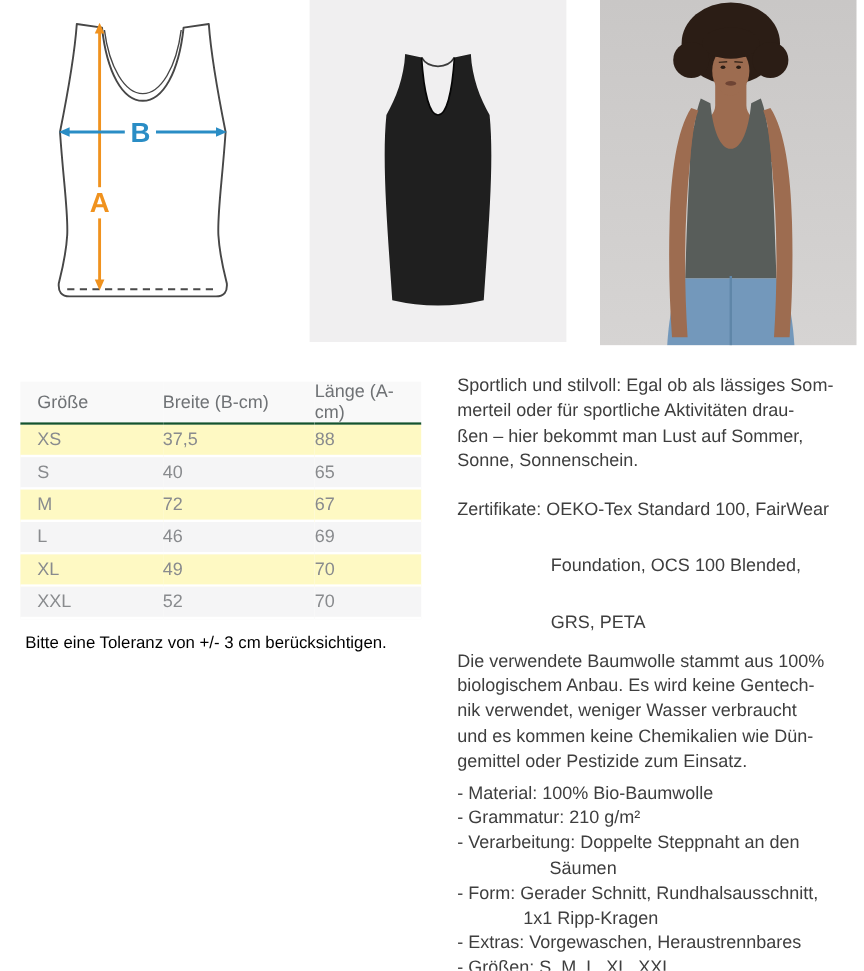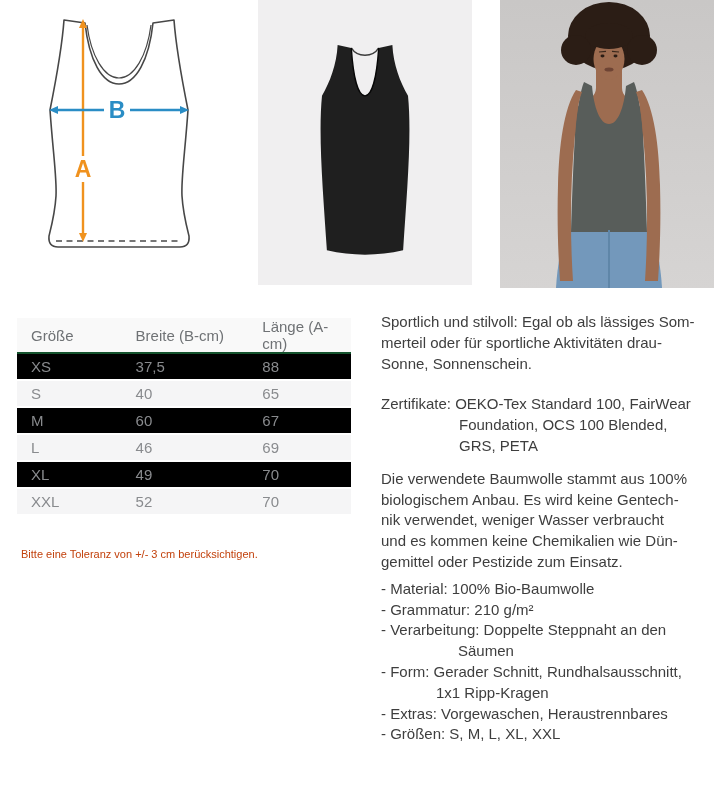--- a/index.html
+++ b/index.html
@@ -17,40 +17,40 @@
   
   .chart-wrap{position:absolute;left:17px;top:318px;width:334px;}
   table.size-chart{border-collapse:separate;border-spacing:0;width:334px;font-size:15px;}
   table.size-chart th{
     background:#f9f9f9;color:#6f7275;font-weight:400;text-align:left;
     height:27px;padding:0;border-bottom:2px solid #14532d;
   }
   table.size-chart td{
     color:#898b8e;height:25px;padding:0;border-bottom:2px solid #ffffff;
   }
-  table.size-chart tr.stripe-dark td{background:#000000;}
+  table.size-chart tr.stripe-dark td{background:#fef9c3;}
   table.size-chart tr.stripe-light td{background:#f5f5f6;}
   .c1{width:109px;padding-left:14px !important;}
   .c2{width:133px;}
   .c3{width:92px;}
   .tolerance{
-    position:absolute;left:21px;top:548px;width:350px;
-    font-size:11px;color:#c2410c;
+    position:absolute;left:21px;top:527px;width:350px;
+    font-size:14px;color:#000000;
   }
   
   .desc{
     position:absolute;left:381px;top:312px;width:336px;
     font-size:15px;line-height:20.8px;color:#3e3e3e;
   }
   .desc .block{margin:0 0 20px 0;}
   .desc .block.tight{margin-bottom:12px;}
   .desc .block.mid{margin-bottom:6px;}
   .desc .feat{margin:0;}
   .tl{white-space:nowrap;}
-  .hang-78 .tl:nth-child(n+2){padding-left:78px;}
+  .hang-78 .tl:nth-child(n+2){padding-left:78px;margin-top:26px;}
   .hang-77 .tl:nth-child(n+2){padding-left:77px;}
   .hang-55 .tl:nth-child(n+2){padding-left:55px;}
   .hang-68 .tl:nth-child(n+2){padding-left:68px;}
 </style>
 </head>
 <body>
 
 <div class="gallery">
 
   <div class="sketch-box">
@@ -173,21 +173,21 @@
         <td class="c2">37,5</td>
         <td class="c3">88</td>
       </tr>
       <tr class="stripe-light">
         <td class="c1">S</td>
         <td class="c2">40</td>
         <td class="c3">65</td>
       </tr>
       <tr class="stripe-dark">
         <td class="c1">M</td>
-        <td class="c2">60</td>
+        <td class="c2">72</td>
         <td class="c3">67</td>
       </tr>
       <tr class="stripe-light">
         <td class="c1">L</td>
         <td class="c2">46</td>
         <td class="c3">69</td>
       </tr>
       <tr class="stripe-dark">
         <td class="c1">XL</td>
         <td class="c2">49</td>
@@ -201,20 +201,21 @@
     </tbody>
   </table>
 </div>
 
 <div class="tolerance">Bitte eine Toleranz von +/- 3 cm berücksichtigen.</div>
 
 <div class="desc">
   <div class="block">
       <div class="tl">Sportlich und stilvoll: Egal ob als lässiges Som-</div>
       <div class="tl">merteil oder für sportliche Aktivitäten drau-</div>
+      <div class="tl">ßen – hier bekommt man Lust auf Sommer,</div>
       <div class="tl">Sonne, Sonnenschein.</div>
     </div>
   <div class="block tight hang-78">
       <div class="tl">Zertifikate: OEKO-Tex Standard 100, FairWear</div>
       <div class="tl">Foundation, OCS 100 Blended,</div>
       <div class="tl">GRS, PETA</div>
     </div>
   <div class="block mid">
       <div class="tl">Die verwendete Baumwolle stammt aus 100%</div>
       <div class="tl">biologischem Anbau. Es wird keine Gentech-</div>

